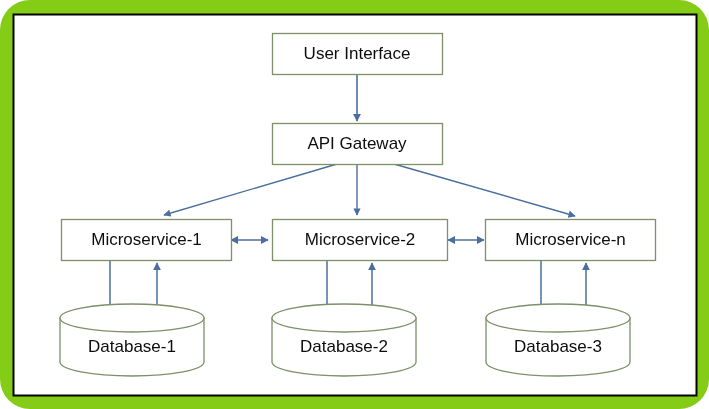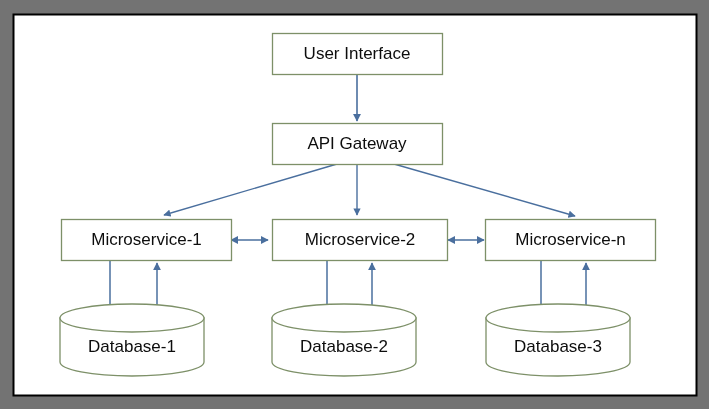--- a/index.html
+++ b/index.html
@@ -8,22 +8,23 @@
     padding: 0;
     background: #ffffff;
   }
   body {
     font-family: "Liberation Sans", sans-serif;
   }
   #canvas {
     position: relative;
     width: 709px;
     height: 409px;
-    background: #737373;
+    background: #84cc16;
     overflow: hidden;
+    border-radius: 30px;
   }
   #diagram-svg {
     position: absolute;
     left: 0;
     top: 0;
     width: 709px;
     height: 409px;
   }
   .node-label {
     font-family: "Liberation Sans", sans-serif;

